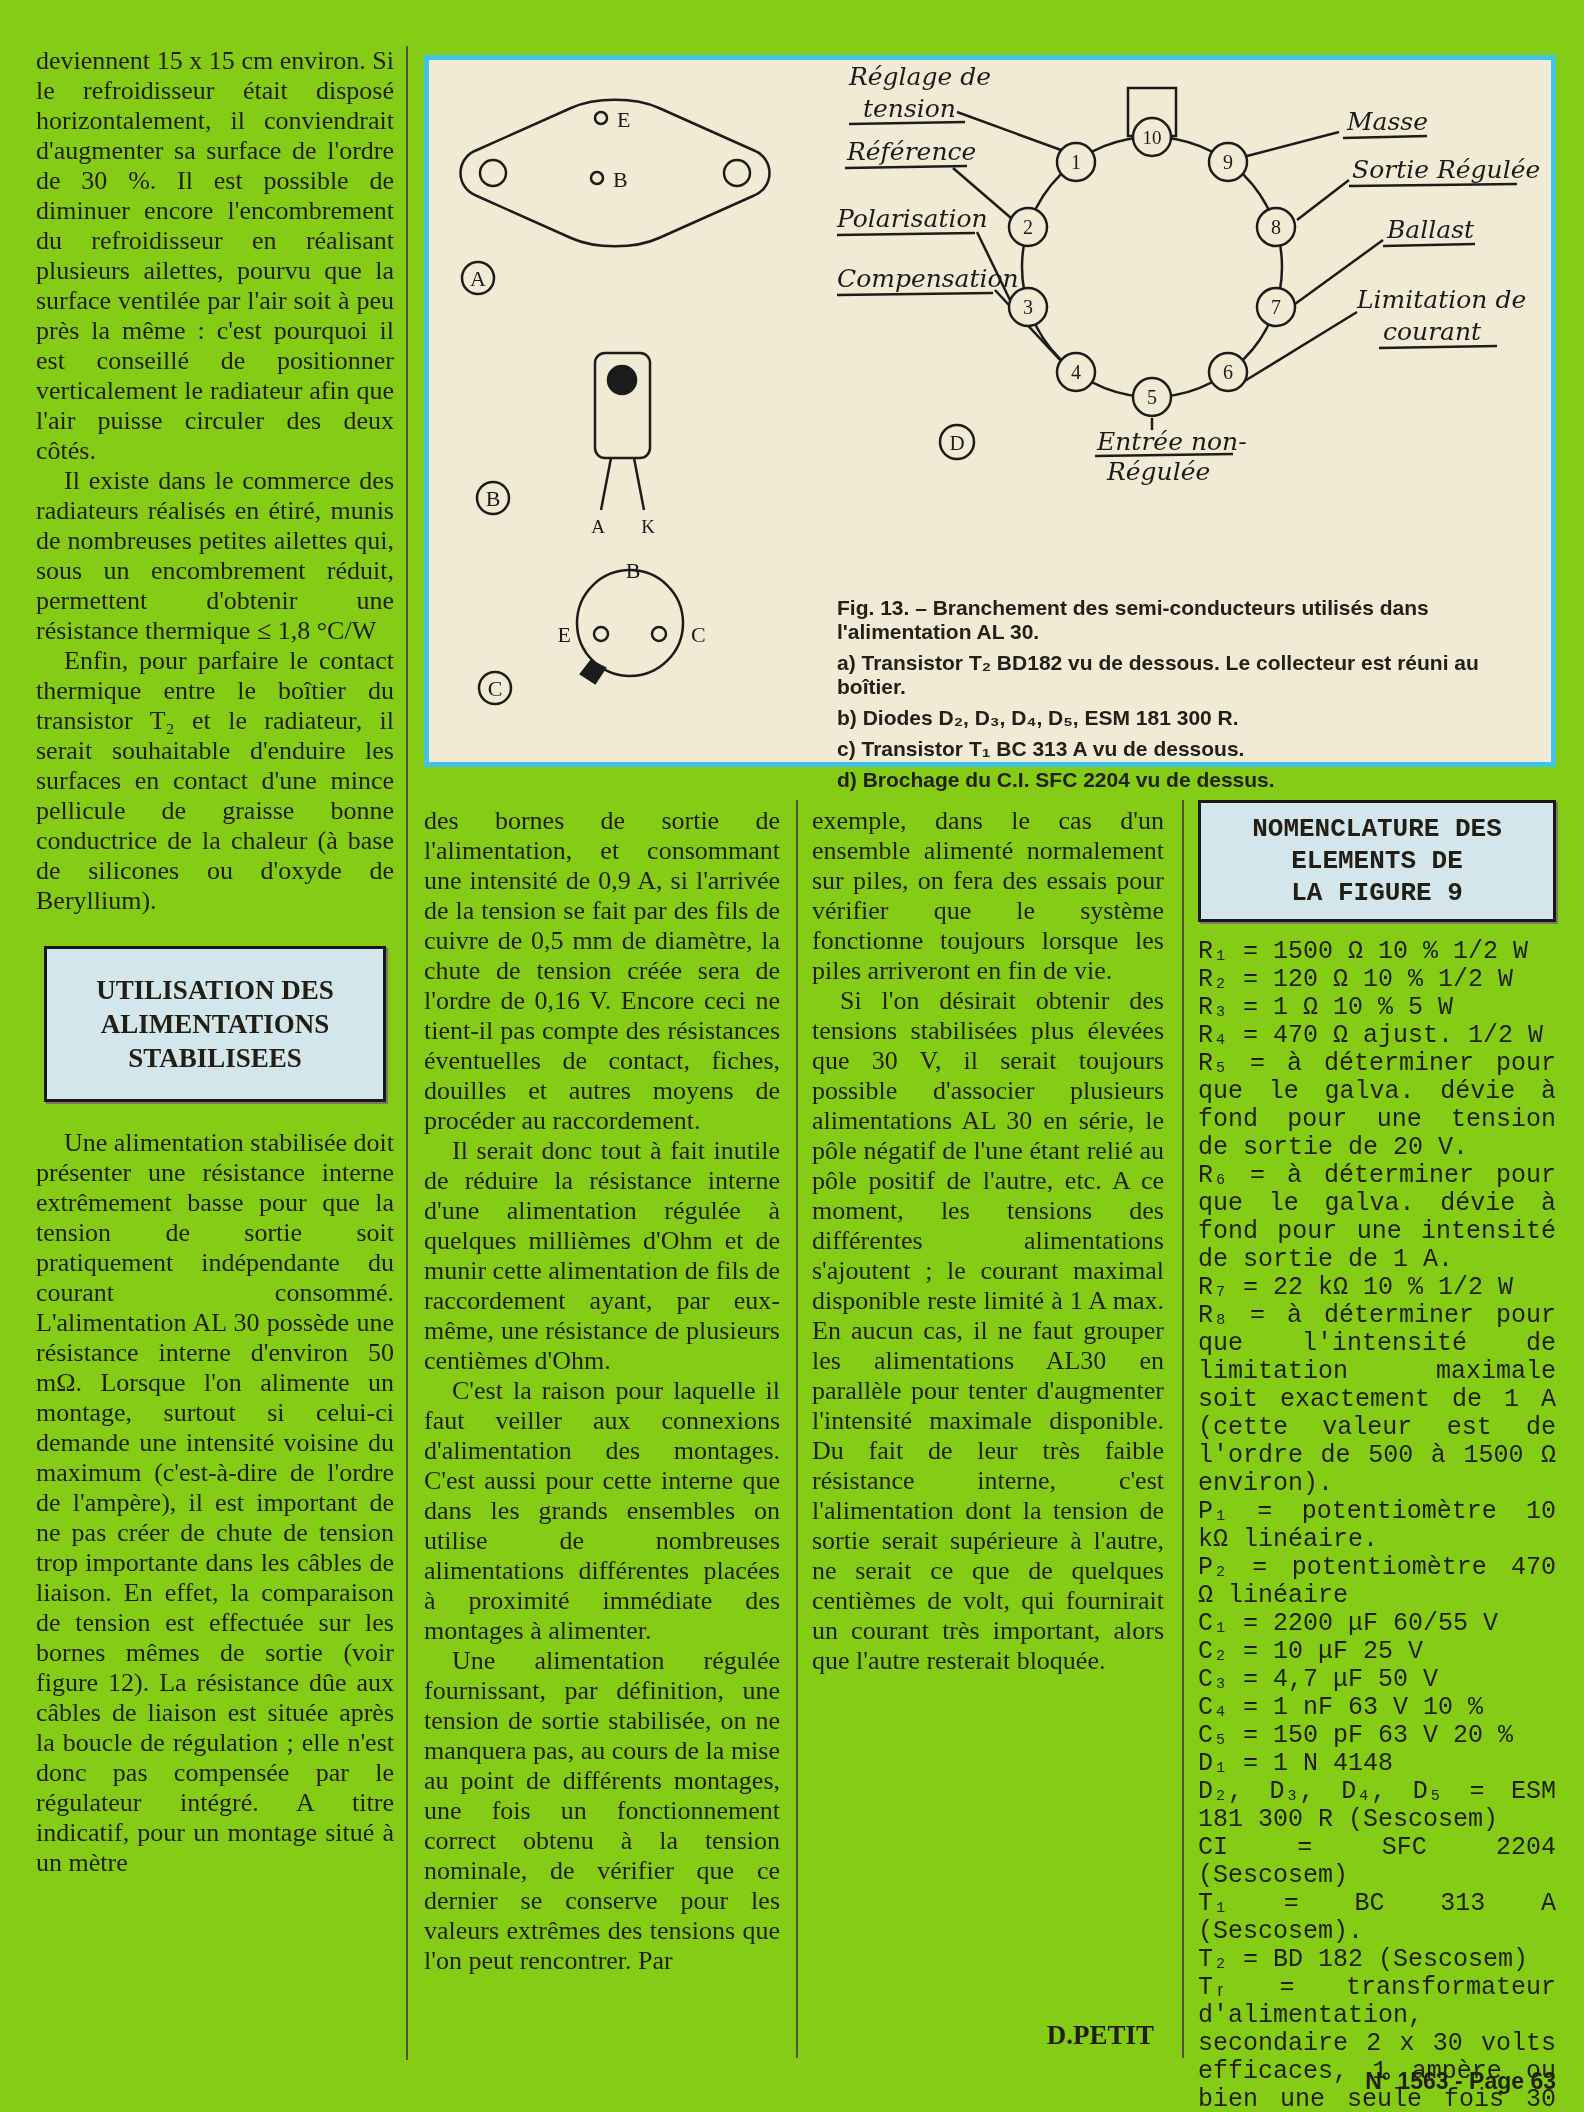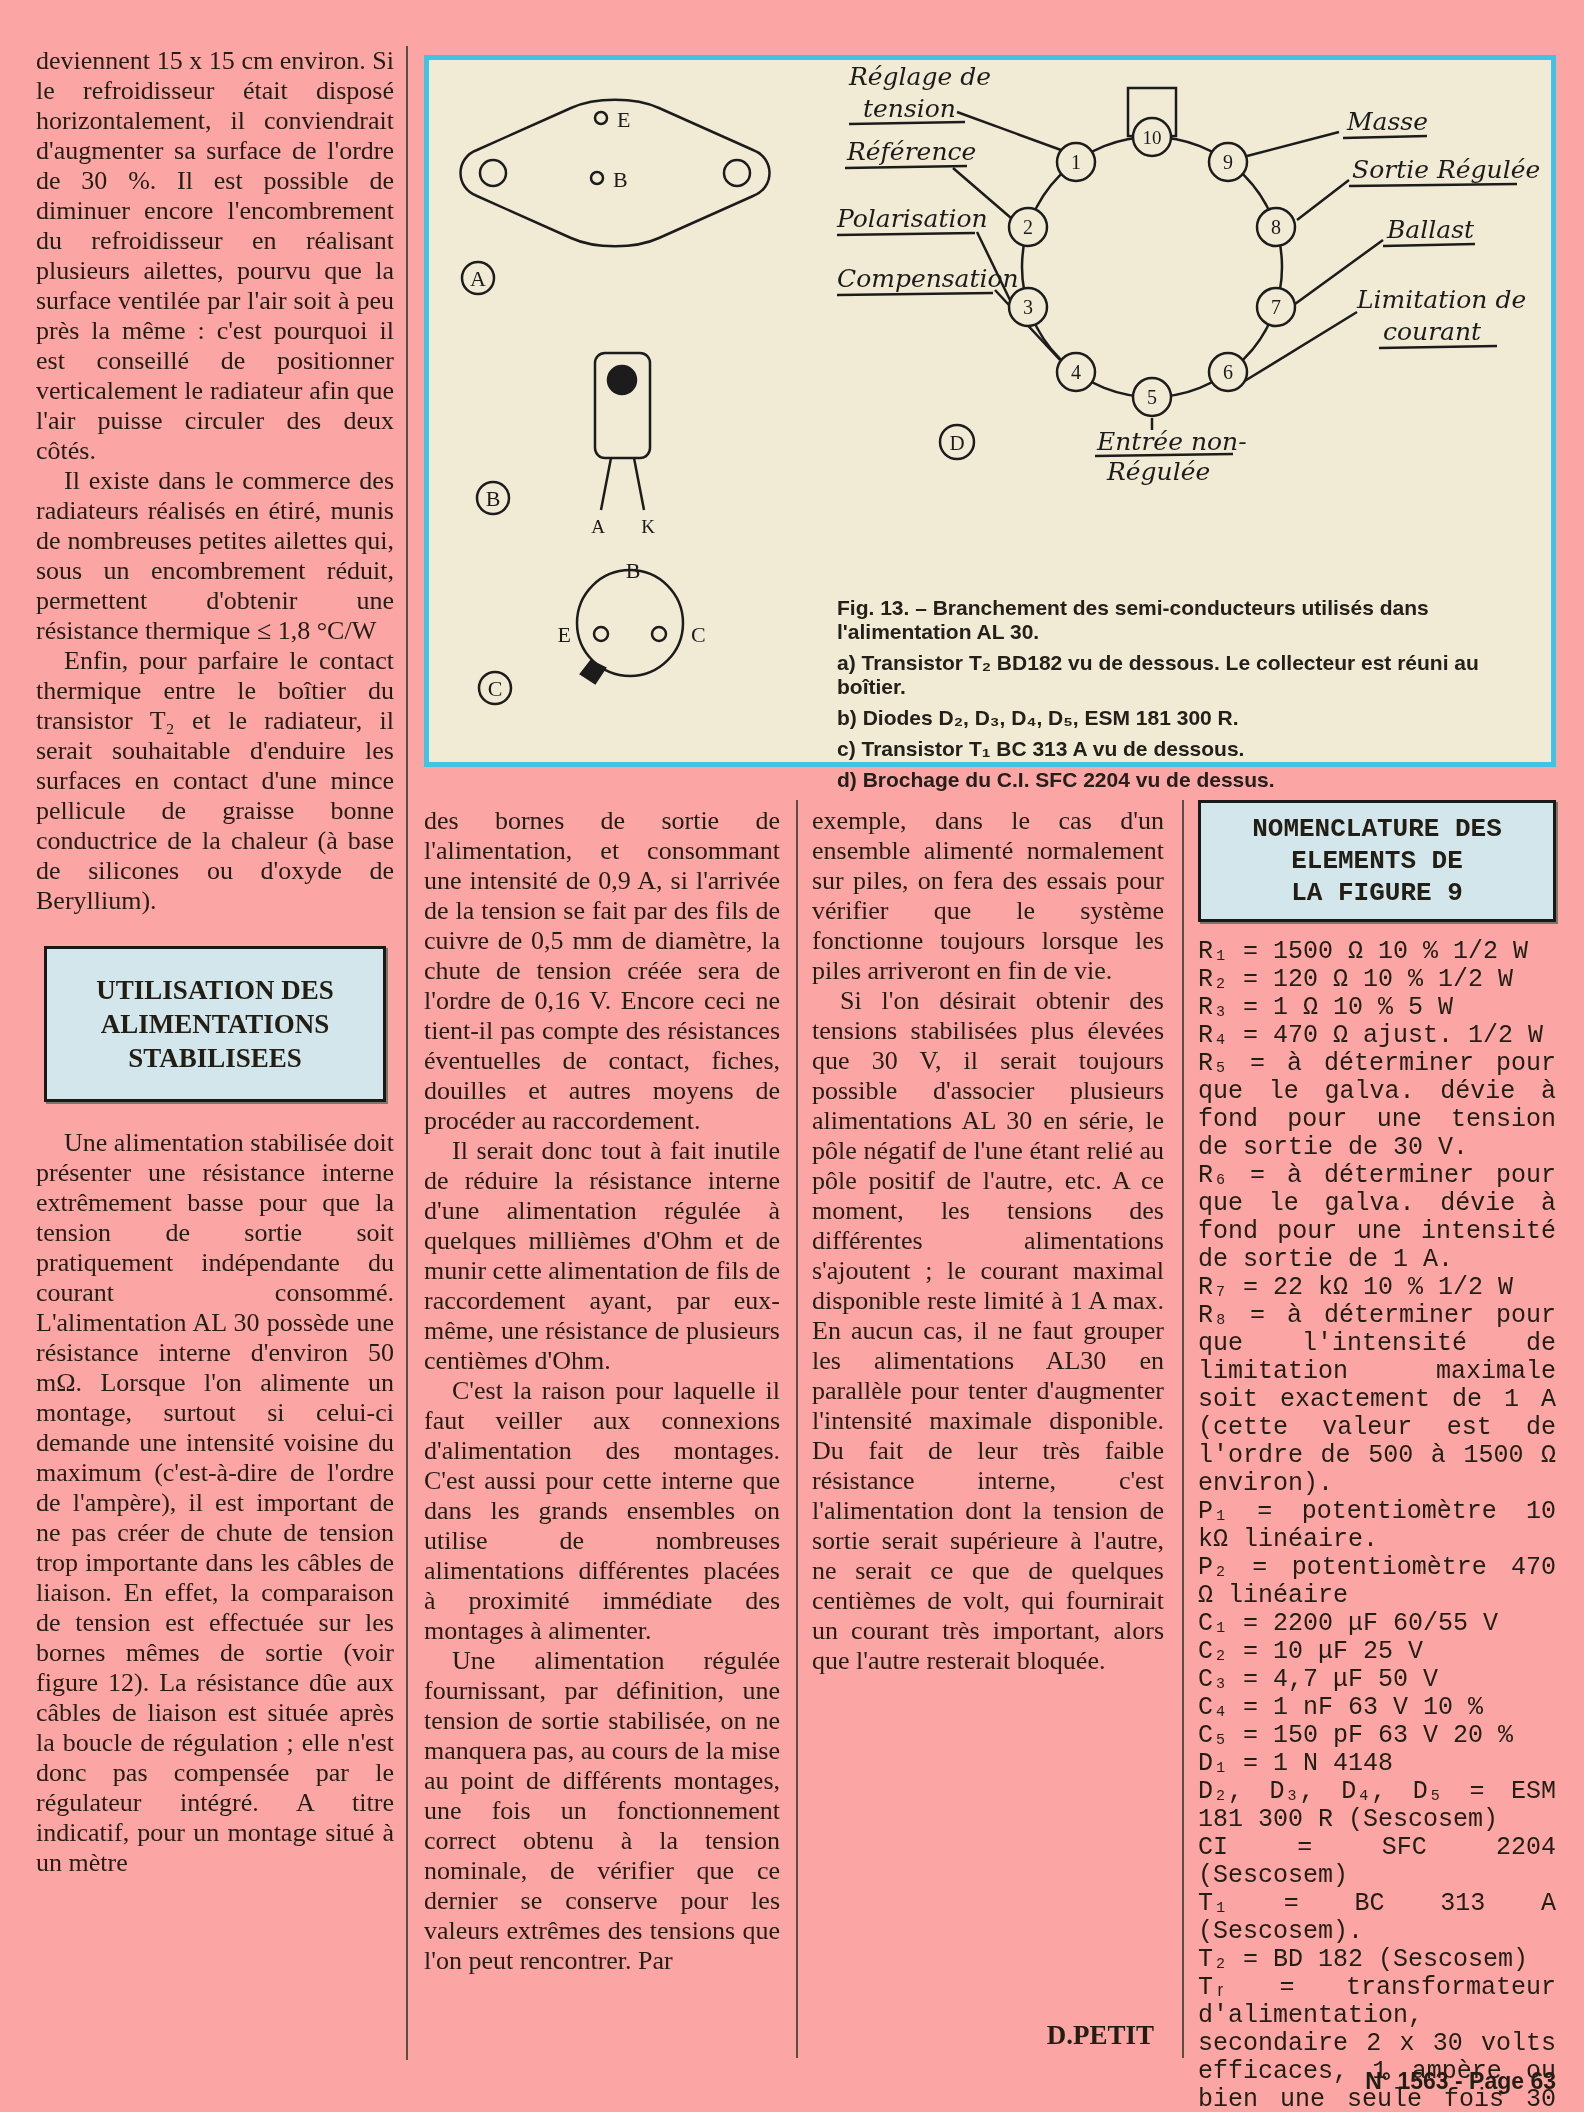--- a/index.html
+++ b/index.html
@@ -1,19 +1,19 @@
 <!DOCTYPE html>
 <html lang="fr"><head>
 <meta charset="utf-8">
 <style>
   * { margin:0; padding:0; box-sizing:border-box; }
   html,body { background:#9a9282; }
   .page {
     position:relative; width:1584px; height:2112px; margin:0 auto;
-    background:#fca5a5; color:#221e14; overflow:hidden;
+    background:#84cc16; color:#221e14; overflow:hidden;
     font-family:"Liberation Serif","DejaVu Serif",serif;
   }
   .col { position:absolute; text-align:justify; font-size:26px; line-height:30px; hyphens:auto; }
   .col p { text-indent:28px; }
   .col p.no-indent { text-indent:0; }
   .vrule { position:absolute; width:2px; background:#57503f; }
 
   .figure-box {
     position:absolute; left:424px; top:55px; width:1132px; height:712px;
     background:#f1ead4; border:5px solid #41c3e6;
@@ -184,21 +184,21 @@
 
   <div class="col col4" style="left:1198px; top:800px; width:358px;">
     <div class="heading-box nomen-box">NOMENCLATURE DES
 ELEMENTS DE
 LA FIGURE 9</div>
     <div class="nomen-list">
       <div>R₁ = 1500 Ω 10 % 1/2 W</div>
       <div>R₂ = 120 Ω 10 % 1/2 W</div>
       <div>R₃ = 1 Ω 10 % 5 W</div>
       <div>R₄ = 470 Ω ajust. 1/2 W</div>
-      <div>R₅ = à déterminer pour que le galva. dévie à fond pour une tension de sortie de 30 V.</div>
+      <div>R₅ = à déterminer pour que le galva. dévie à fond pour une tension de sortie de 20 V.</div>
       <div>R₆ = à déterminer pour que le galva. dévie à fond pour une intensité de sortie de 1 A.</div>
       <div>R₇ = 22 kΩ 10 % 1/2 W</div>
       <div>R₈ = à déterminer pour que l'intensité de limitation maximale soit exactement de 1 A (cette valeur est de l'ordre de 500 à 1500 Ω environ).</div>
       <div>P₁ = potentiomètre 10 kΩ linéaire.</div>
       <div>P₂ = potentiomètre 470 Ω linéaire</div>
       <div>C₁ = 2200 μF 60/55 V</div>
       <div>C₂ = 10 μF 25 V</div>
       <div>C₃ = 4,7 μF 50 V</div>
       <div>C₄ = 1 nF 63 V 10 %</div>
       <div>C₅ = 150 pF 63 V 20 %</div>

